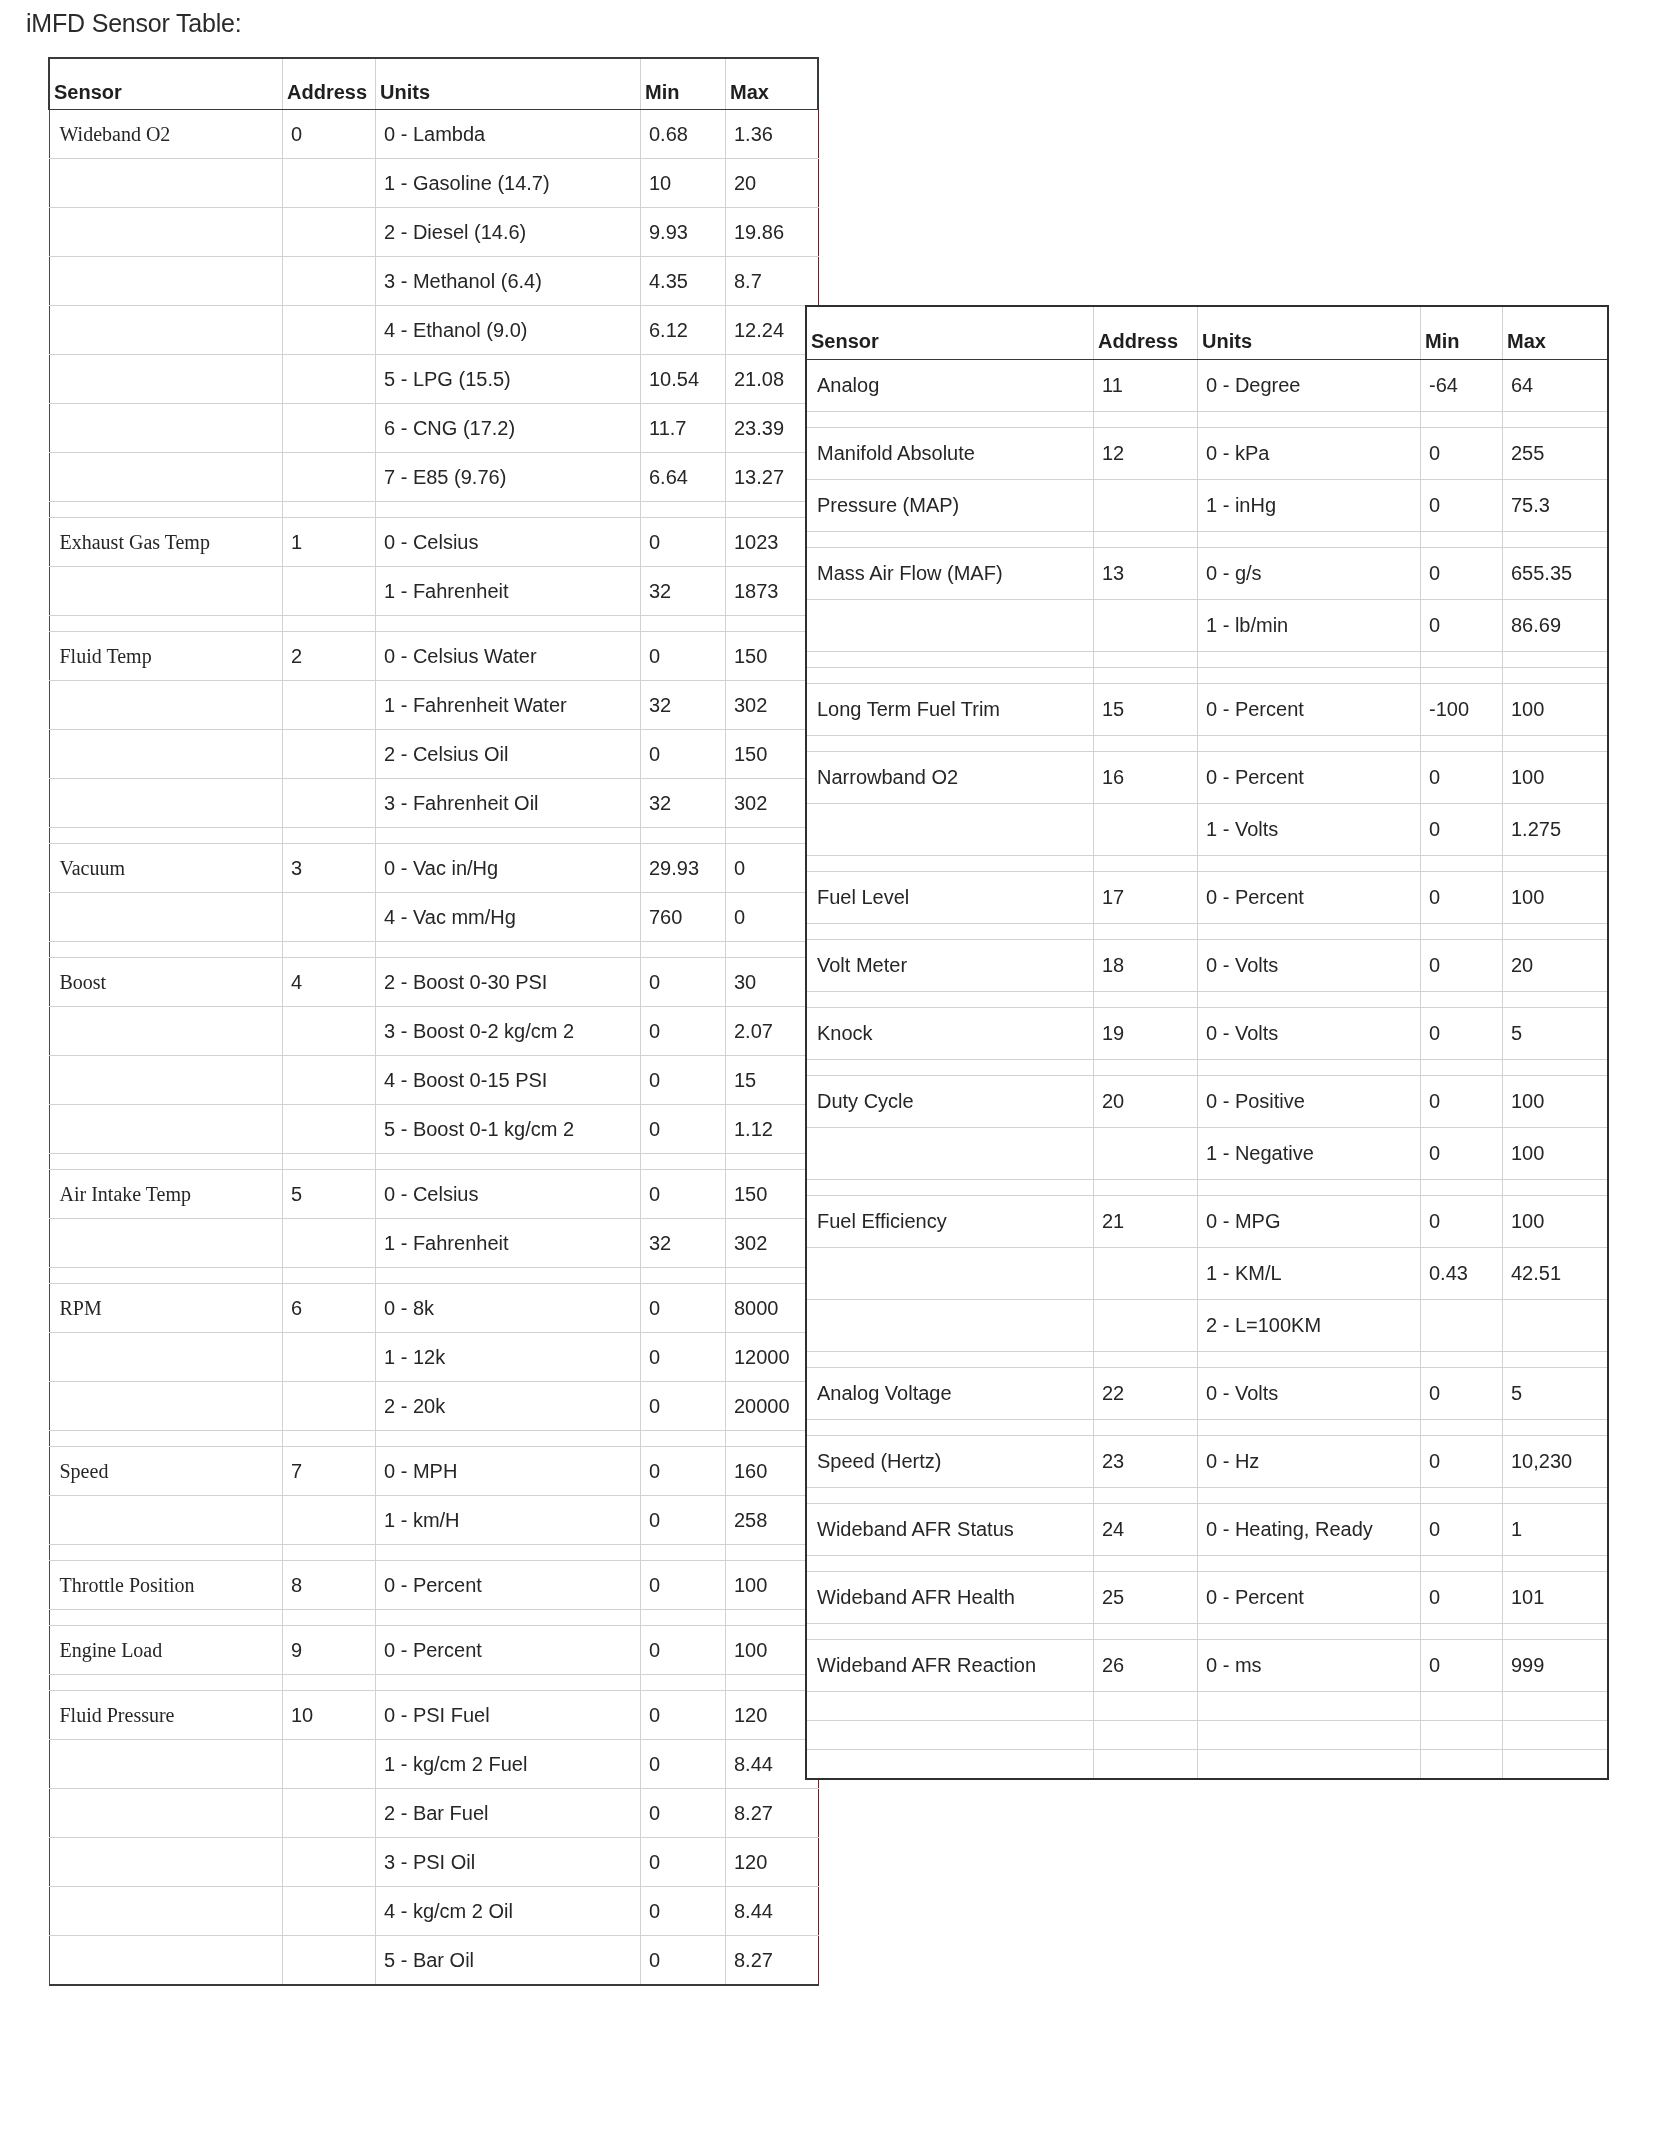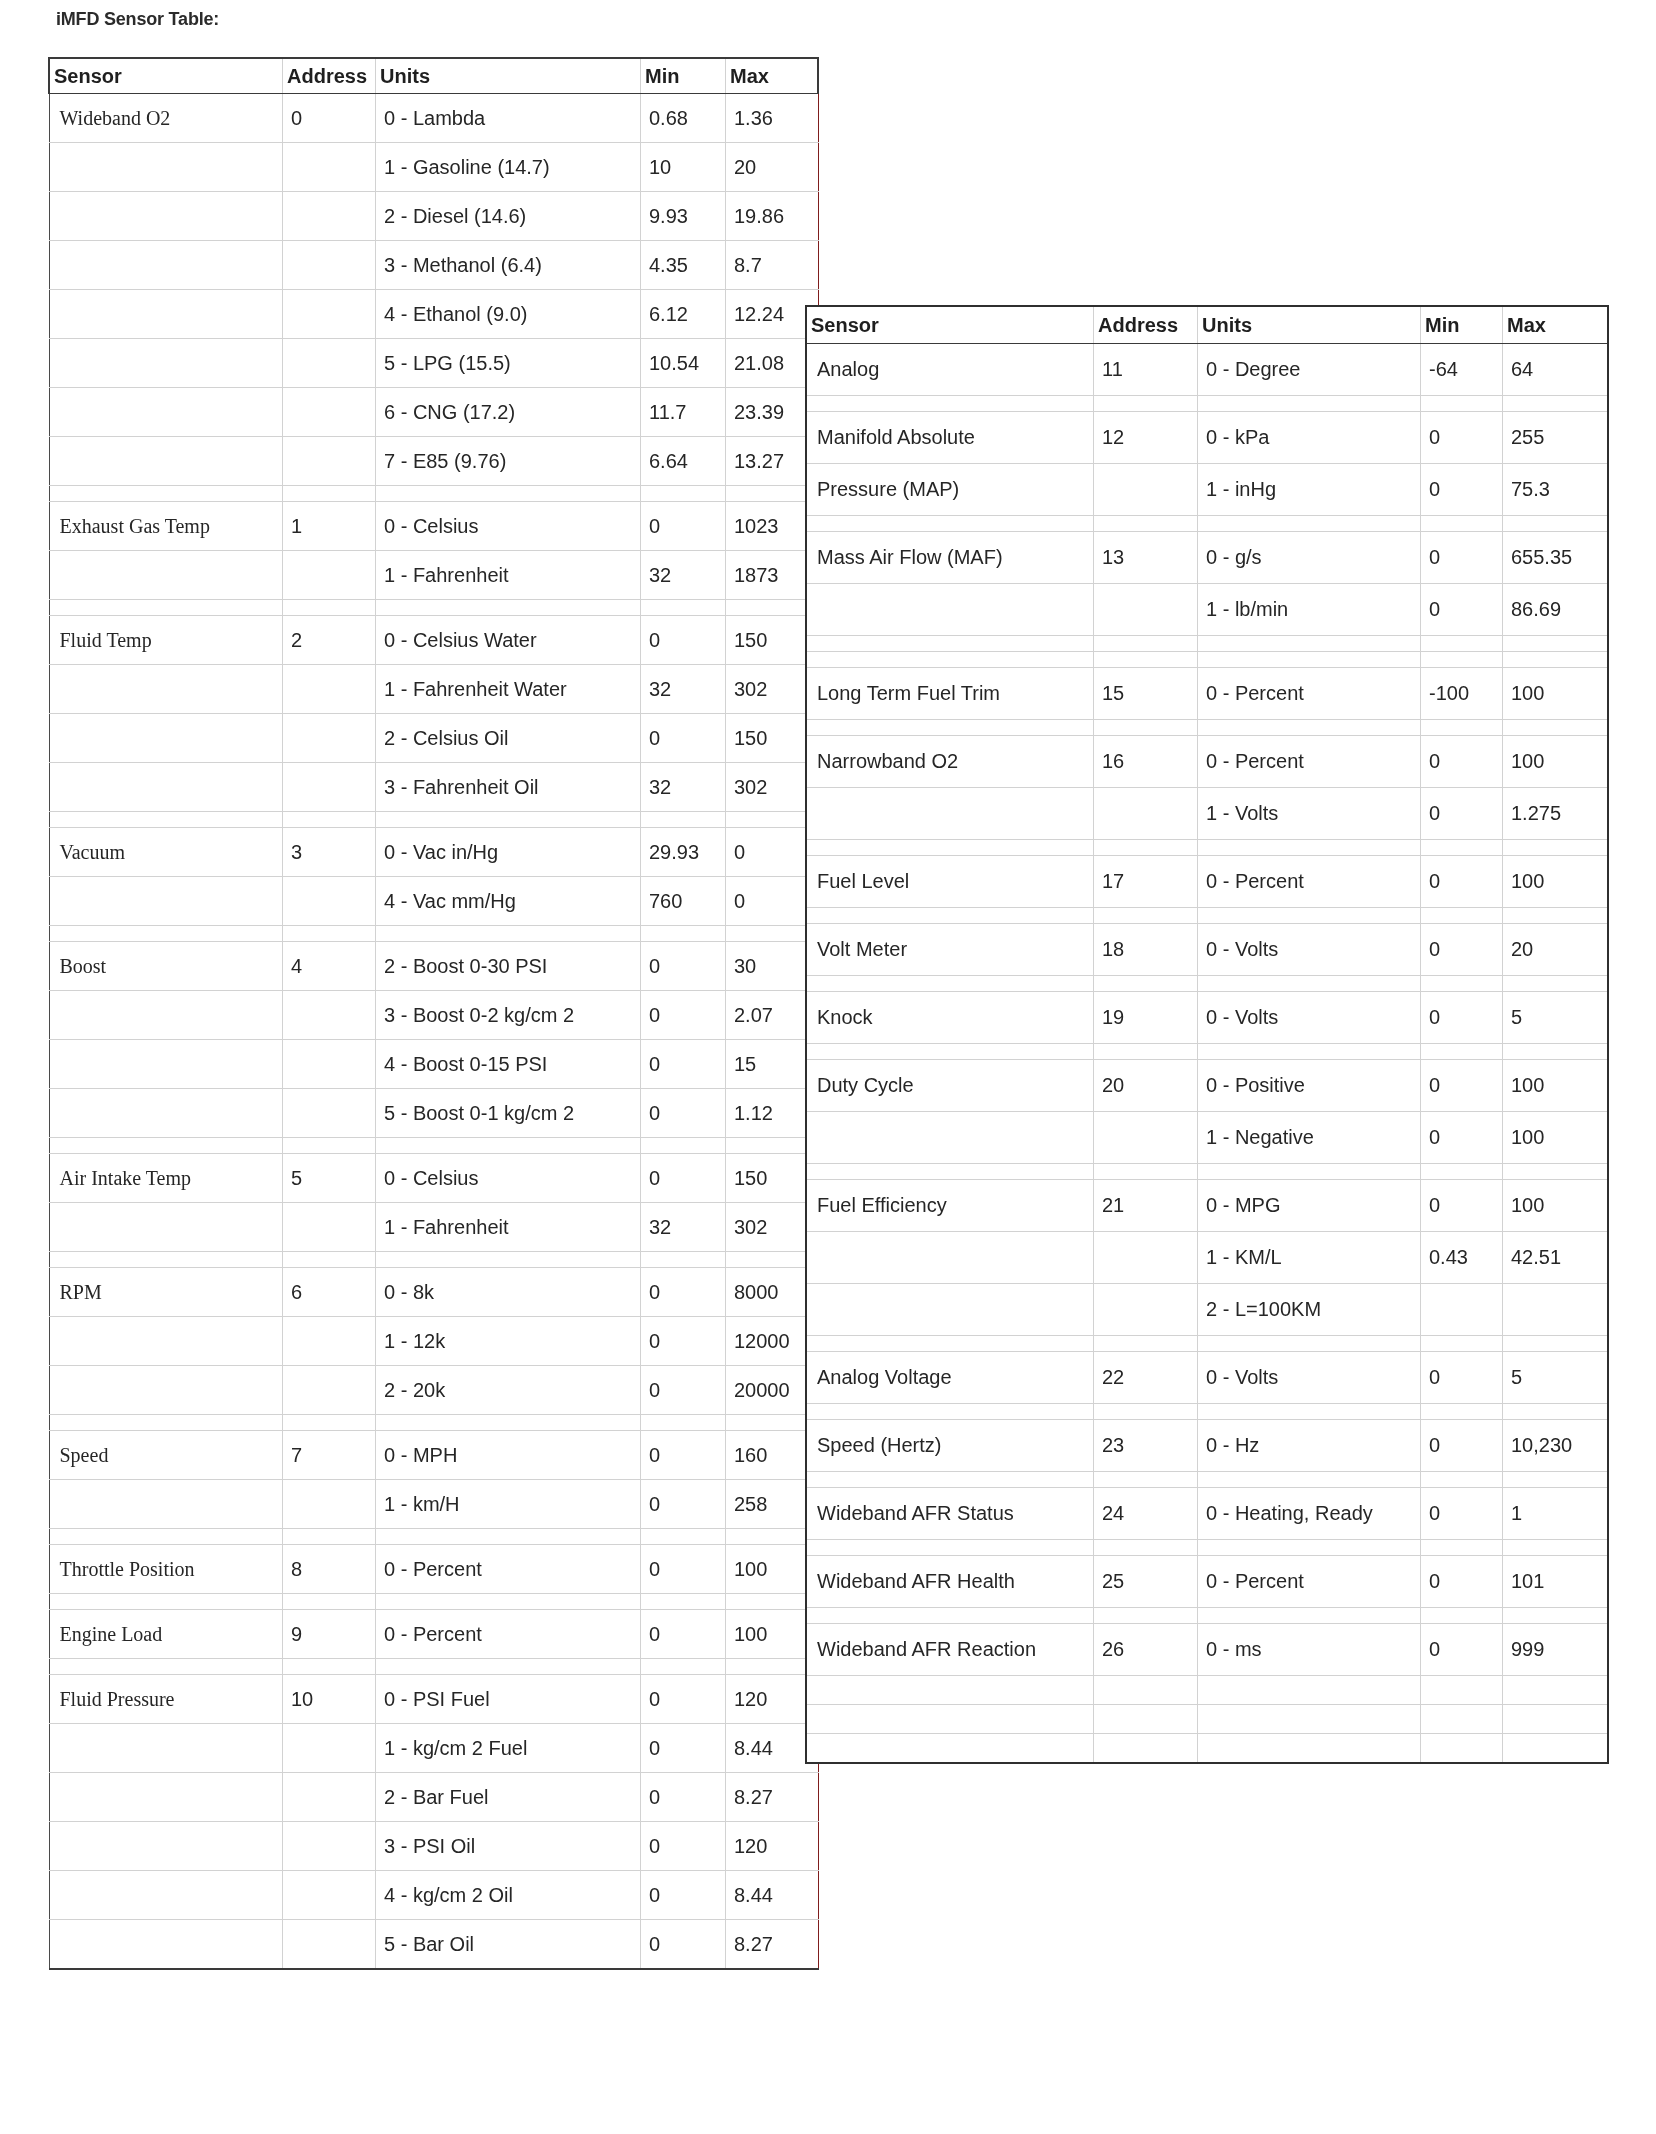--- a/index.html
+++ b/index.html
@@ -11,24 +11,24 @@
     width: 1656px;
     height: 2134px;
     position: relative;
     font-family: "Liberation Sans", sans-serif;
     color: #1a1a1a;
     overflow: hidden;
   }
 
   .page-title {
     position: absolute;
-    left: 56px;
+    left: 26px;
     top: 9px;
-    font-size: 18px;
-    font-weight: bold;
+    font-size: 25px;
+    font-weight: normal;
     letter-spacing: -0.2px;
     color: #2b2b2b;
   }
 
   
   table.sensor-table {
     border-collapse: collapse;
     table-layout: fixed;
     font-size: 20px;
     background: #ffffff;
@@ -42,21 +42,21 @@
     font-weight: normal;
     color: #262626;
     overflow: hidden;
     white-space: nowrap;
   }
   table.sensor-table tr.hdr th {
     font-weight: bold;
     font-size: 20px;
     border-top: 2px solid #3a3a3a;
     border-bottom: 1px solid #3a3a3a;
-    padding: 0 2px 0 4px;
+    padding: 16px 2px 0 4px;
     color: #1f1f1f;
   }
   table.sensor-table tr.data td {
     height: 48px;
   }
   table.sensor-table tr.hdr th {
     height: 34px;
   }
   table.sensor-table tr.spacer td {
     height: 15px;

